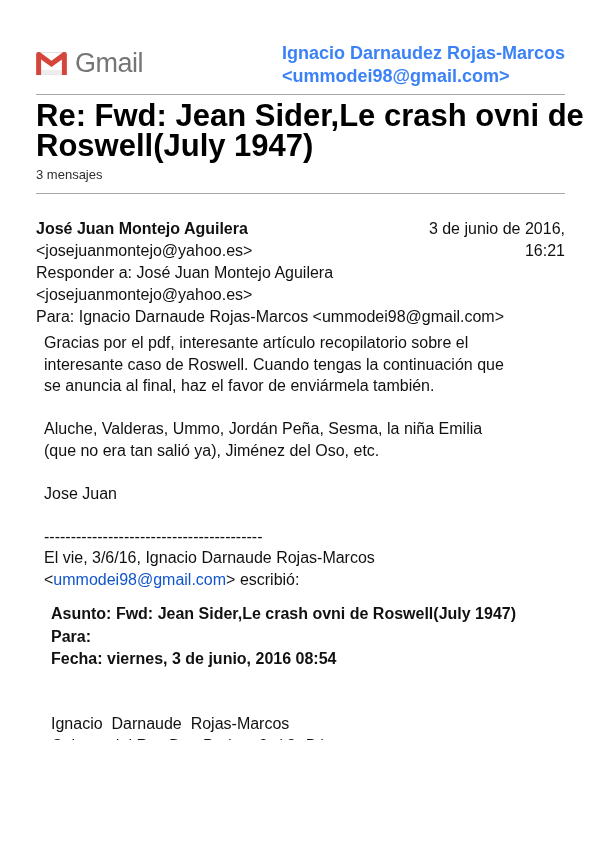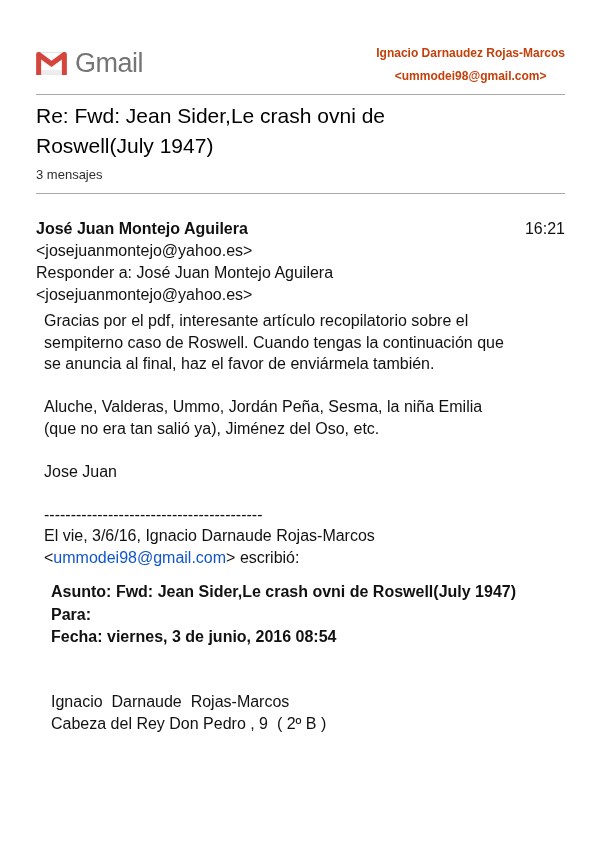--- a/index.html
+++ b/index.html
@@ -11,26 +11,26 @@
     overflow:hidden;
     background:#ffffff;
     color:#111;
     font-family:"Liberation Sans", sans-serif;
   }
   
   .header{display:flex;justify-content:space-between;align-items:flex-start;height:48px;}
   .logo{display:flex;align-items:center;margin-top:6px;}
   .logo svg{display:block;}
   .logo-text{font-size:27px;color:#757575;margin-left:8px;letter-spacing:-0.5px;}
-  .account{text-align:center;font-weight:bold;font-size:12px;line-height:23px;color:#c2410c;}
+  .account{text-align:left;font-weight:bold;font-size:18px;line-height:23px;color:#3b82f6;}
   
   .rule{border:none;border-top:1px solid #a8a8a8;margin:4px 0 0 0;height:0;}
   .rule2{margin-top:9px;}
   
-  .subject{margin:6px 0 0 0;font-size:21px;font-weight:normal;line-height:29.5px;color:#000;}
+  .subject{margin:6px 0 0 0;font-size:31px;font-weight:bold;line-height:29.5px;color:#000;}
   .subject .sline{display:block;white-space:pre;}
   .msgcount{font-size:13px;line-height:19px;margin-top:5px;color:#2e2e2e;}
   
   .meta{position:relative;margin-top:24px;font-size:16px;line-height:22px;}
   .meta .mline{white-space:pre;}
   .from-name{font-weight:bold;}
   .meta-date{position:absolute;top:0;right:0;text-align:right;line-height:22px;}
   
   .body{margin:4px 0 0 8px;font-size:16px;line-height:21.5px;}
   .line{white-space:pre;min-height:21.5px;}
@@ -73,32 +73,34 @@
   <div class="msgcount">3 mensajes</div>
 
   <hr class="rule rule2">
 
   <div class="meta">
     <div class="meta-left">
       <div class="mline from-name">José Juan Montejo Aguilera</div>
       <div class="mline">&lt;josejuanmontejo@yahoo.es&gt;</div>
       <div class="mline">Responder a: José Juan Montejo Aguilera</div>
       <div class="mline">&lt;josejuanmontejo@yahoo.es&gt;</div>
+      <div class="mline">Para: Ignacio Darnaude Rojas-Marcos &lt;ummodei98@gmail.com&gt;</div>
     </div>
     <div class="meta-date">
+      <div>3 de junio de 2016,</div>
       <div>16:21</div>
     </div>
   </div>
 
   <div class="body">
 
 
     <div class="para">
       <div class="line">Gracias por el pdf, interesante artículo recopilatorio sobre el</div>
-      <div class="line">sempiterno caso de Roswell. Cuando tengas la continuación que</div>
+      <div class="line">interesante caso de Roswell. Cuando tengas la continuación que</div>
       <div class="line">se anuncia al final, haz el favor de enviármela también.</div>
     </div>
 
     <div class="para">
       <div class="line">Aluche, Valderas, Ummo, Jordán Peña, Sesma, la niña Emilia</div>
       <div class="line">(que no era tan salió ya), Jiménez del Oso, etc.</div>
     </div>
 
 
     <div class="para">

